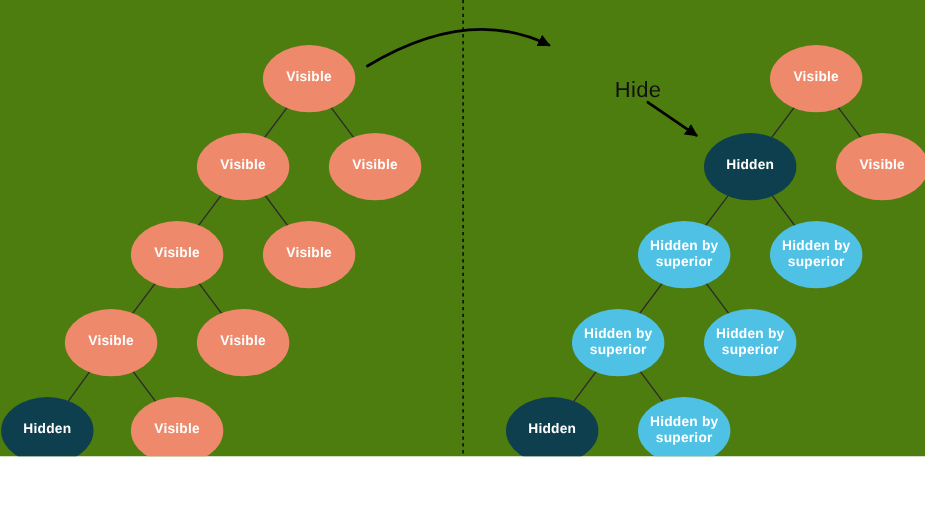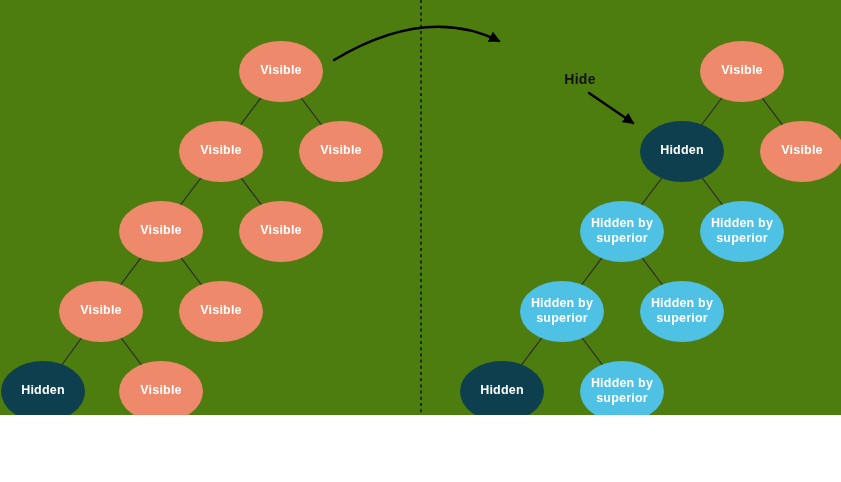--- a/index.html
+++ b/index.html
@@ -38,22 +38,22 @@
     letter-spacing: 0.2px;
     padding: 0 5px;
     box-sizing: border-box;
   }
   .hide-label {
     position: absolute;
     left: 552px;
     top: 71px;
     width: 56px;
     text-align: center;
-    font-size: 14px;
-    font-weight: 700;
+    font-size: 20px;
+    font-weight: 400;
     color: #111111;
     letter-spacing: 0.3px;
   }
 </style>
 </head>
 <body>
 
 <div class="canvas">
 
   <svg class="edge-layer" width="841" height="482" viewBox="0 0 841 482" xmlns="http://www.w3.org/2000/svg">

